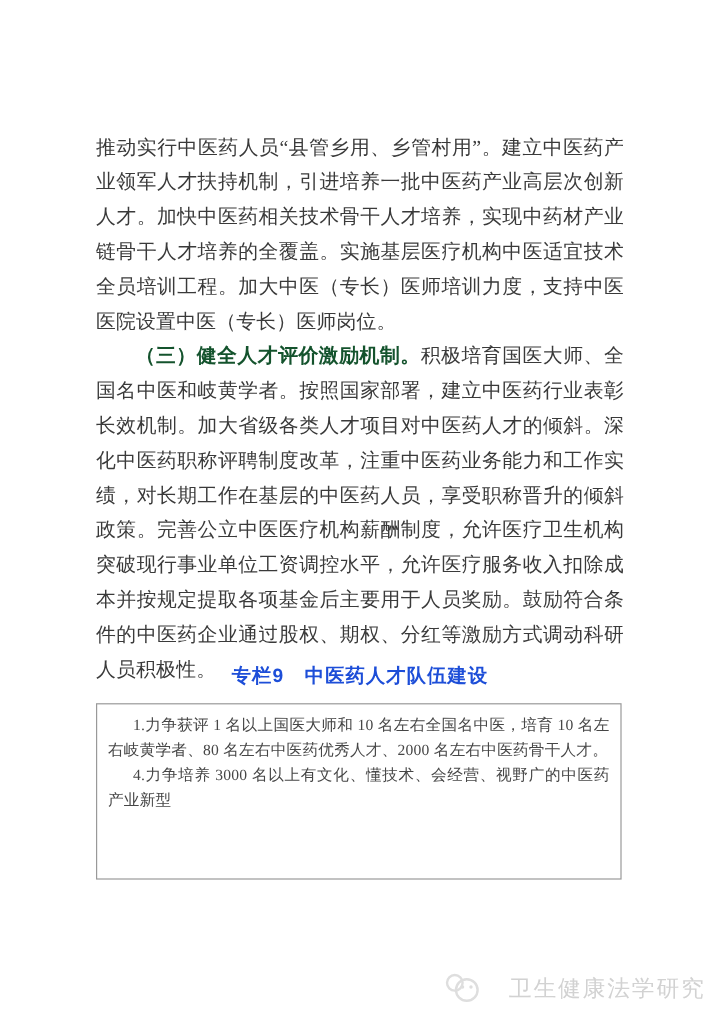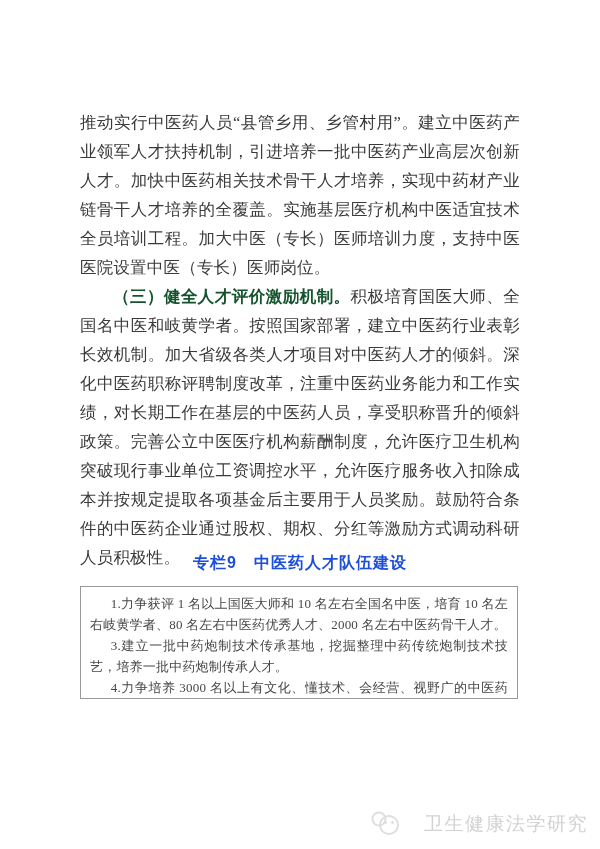--- a/index.html
+++ b/index.html
@@ -37,21 +37,21 @@
     font-weight: bold;
     font-size: 16px;
     color: #1d4ed8;
     letter-spacing: 1px;
   }
   .column-box {
     position: absolute;
     left: 80px;
     top: 586px;
     width: 438px;
-    height: 113px;
+    height: 147px;
     border: 1px solid #999999;
     box-sizing: border-box;
     padding: 6px 9px 0 9px;
     overflow: hidden;
   }
   .column-box p {
     margin: 0;
     font-size: 13px;
     line-height: 21px;
     color: #464646;
@@ -80,21 +80,20 @@
 
   <div class="textblock">
     <p class="body-par">推动实行中医药人员“县管乡用、乡管村用”。建立中医药产业领军人才扶持机制，引进培养一批中医药产业高层次创新人才。加快中医药相关技术骨干人才培养，实现中药材产业链骨干人才培养的全覆盖。实施基层医疗机构中医适宜技术全员培训工程。加大中医（专长）医师培训力度，支持中医医院设置中医（专长）医师岗位。</p>
     <p class="body-par indent"><span class="lead-bold">（三）健全人才评价激励机制。</span><span>积极培育国医大师、全国名中医和岐黄学者。按照国家部署，建立中医药行业表彰长效机制。加大省级各类人才项目对中医药人才的倾斜。深化中医药职称评聘制度改革，注重中医药业务能力和工作实绩，对长期工作在基层的中医药人员，享受职称晋升的倾斜政策。完善公立中医医疗机构薪酬制度，允许医疗卫生机构突破现行事业单位工资调控水平，允许医疗服务收入扣除成本并按规定提取各项基金后主要用于人员奖励。鼓励符合条件的中医药企业通过股权、期权、分红等激励方式调动科研人员积极性。</span></p>
   </div>
 
   <div class="box-title">专栏9　中医药人才队伍建设</div>
 
   <div class="column-box">
     <p>1.力争获评 1 名以上国医大师和 10 名左右全国名中医，培育 10 名左右岐黄学者、80 名左右中医药优秀人才、2000 名左右中医药骨干人才。</p>
-    <p>3.建立一批中药炮制技术传承基地，挖掘整理中药传统炮制技术技艺，培养一批中药炮制传承人才。</p>
     <p>4.力争培养 3000 名以上有文化、懂技术、会经营、视野广的中医药产业新型</p>
   </div>
 
   <div class="watermark">
     <span class="wm-icon">
       <svg width="32" height="28" viewBox="0 0 32 28" aria-hidden="true">
         <circle cx="9" cy="9" r="6.5" fill="none" stroke="#dedede" stroke-width="2"></circle>
         <circle cx="19" cy="15" r="9" fill="none" stroke="#dedede" stroke-width="2"></circle>
         <circle cx="15.5" cy="12.5" r="1.4" fill="#dedede"></circle>
         <circle cx="22.5" cy="12.5" r="1.4" fill="#dedede"></circle>

